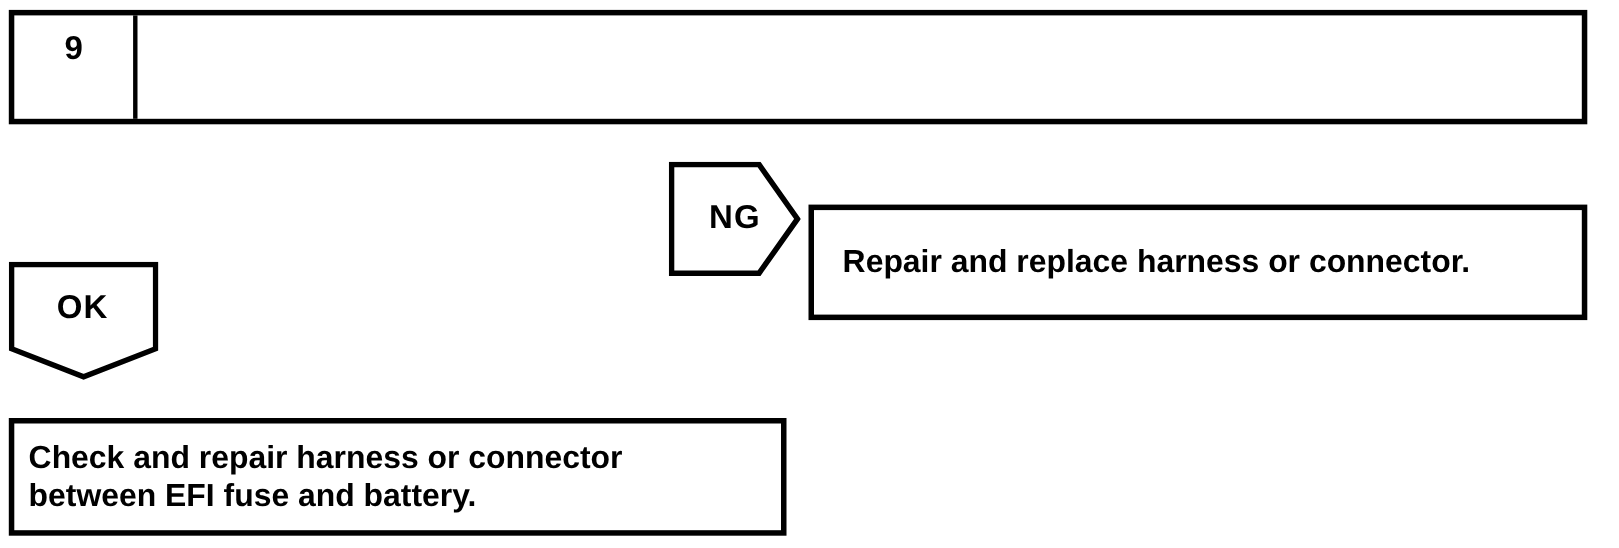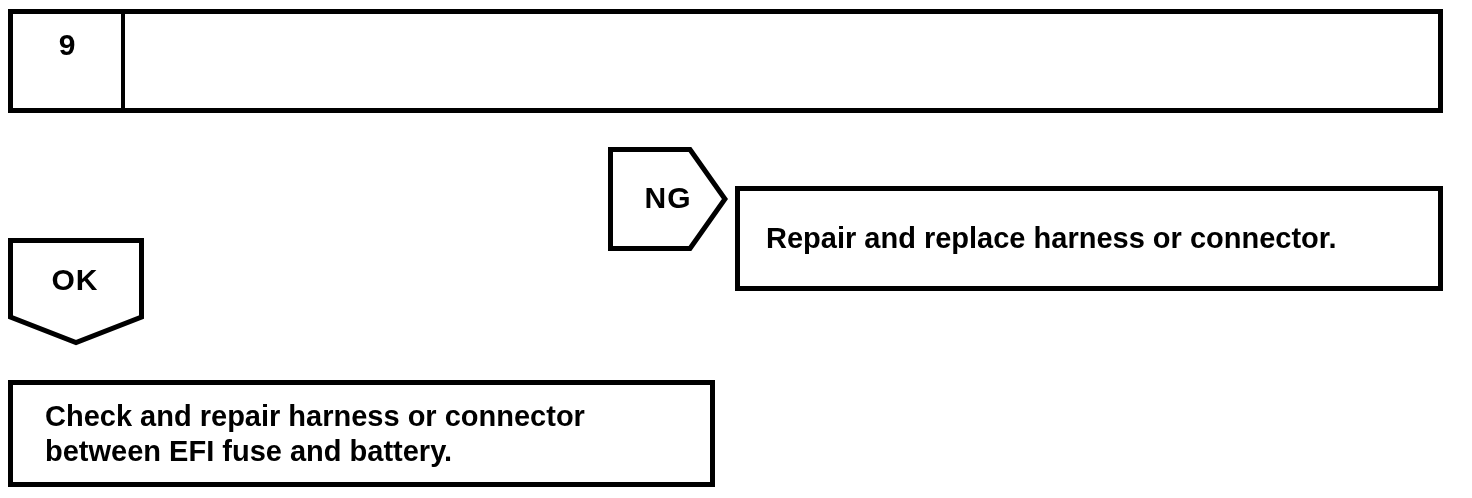--- a/index.html
+++ b/index.html
@@ -90,21 +90,21 @@
   }
   .ng-action-box {
     left: 735px; top: 143px;
     width: 708px; height: 105px;
     padding-left: 26px;
     margin-top: 43px;
   }
   .ok-action-box {
     left: 8px; top: 380px;
     width: 707px; height: 107px;
-    padding-left: 32px;
+    padding-left: 13px;
   }
   .ok-action-box .action-text {
     width: 620px;
   }
 </style>
 </head>
 <body>
 
 <div class="page">
 

